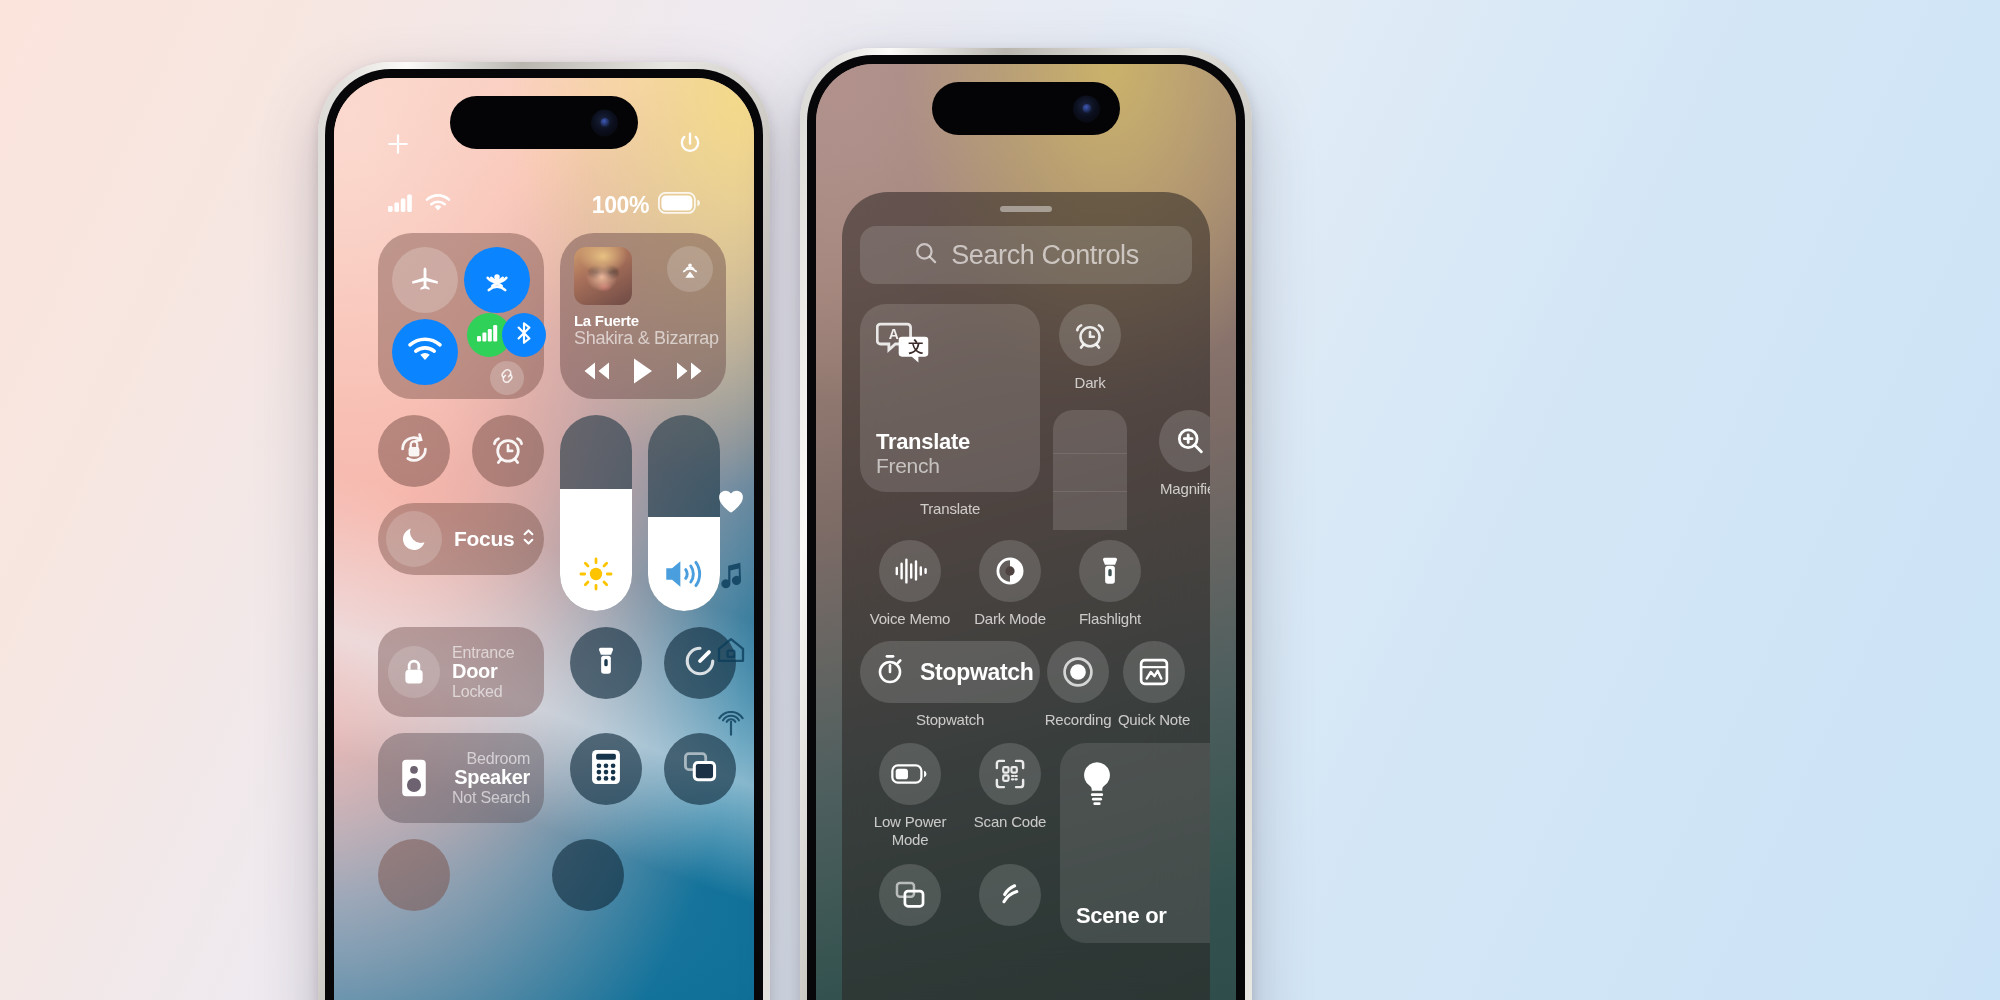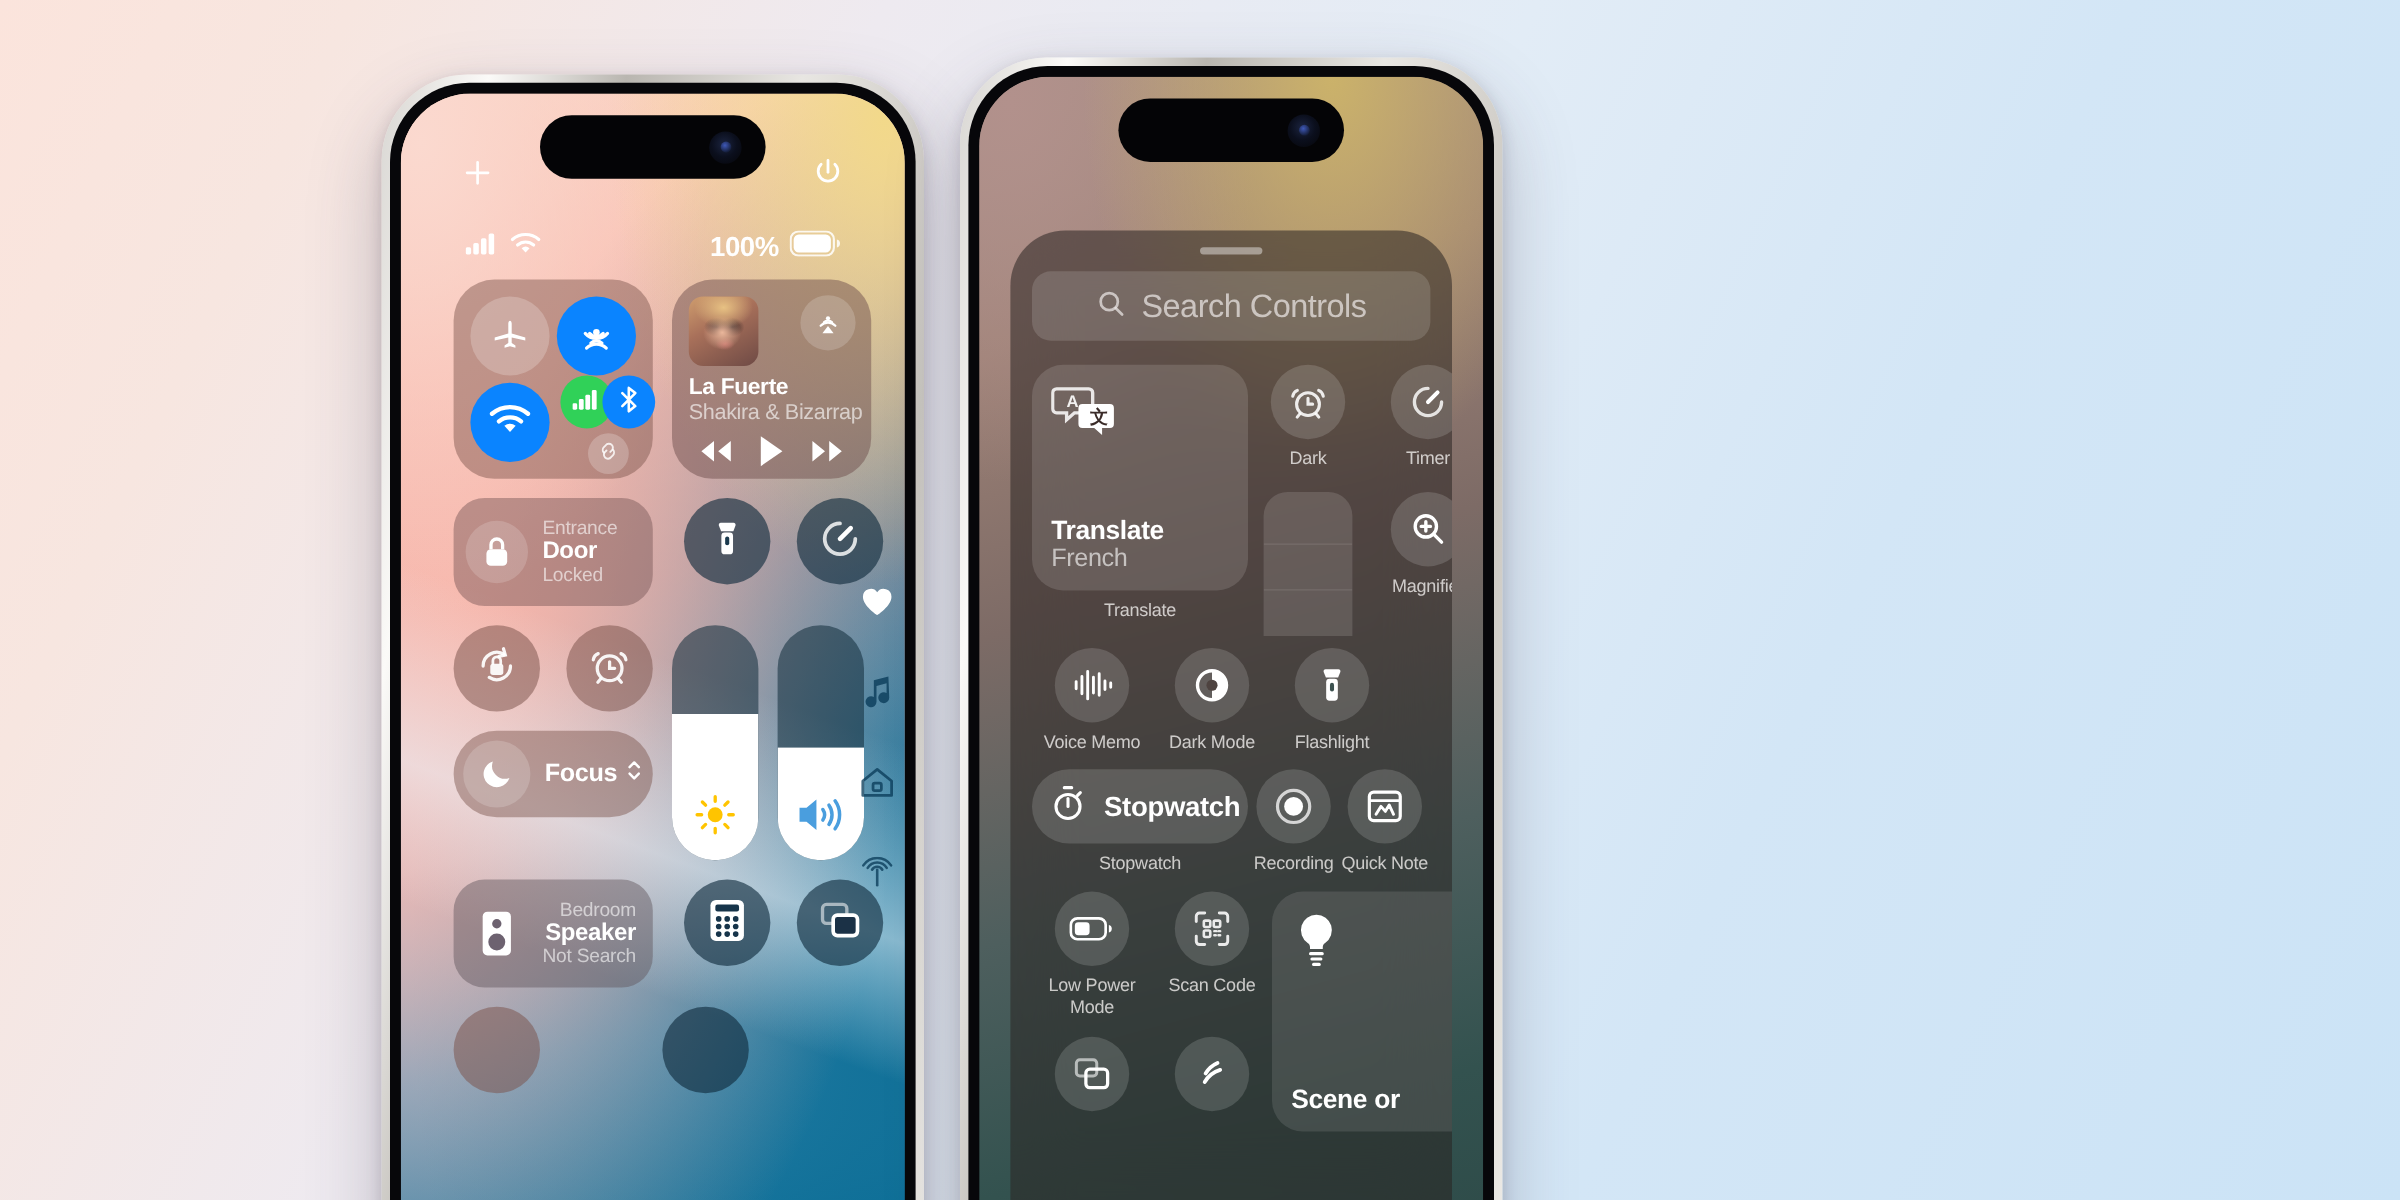--- a/index.html
+++ b/index.html
@@ -131,21 +131,21 @@
       radial-gradient(60% 42% at 50% 16%, #e7c183 0%, rgba(231,193,131,0) 70%),
       radial-gradient(38% 34% at 48% 52%, #eab79b 0%, rgba(234,183,155,0) 72%),
       radial-gradient(24% 18% at 40% 44%, #3a2a28 0%, rgba(58,42,40,0) 75%),
       radial-gradient(24% 18% at 62% 44%, #3a2a28 0%, rgba(58,42,40,0) 75%),
       radial-gradient(18% 12% at 52% 68%, #c4716a 0%, rgba(196,113,106,0) 78%);
   }
   .music-airplay {
     position:absolute; right:13px; top:13px; width:46px; height:46px; border-radius:50%;
     background: rgba(255,255,255,.18); display:flex; align-items:center; justify-content:center;
   }
-  .track-title { color:#fff; font-size:19px; font-weight:700; margin-top:7px; letter-spacing:-.3px; white-space:nowrap;}
+  .track-title { color:#fff; font-size:15px; font-weight:700; margin-top:7px; letter-spacing:-.3px; white-space:nowrap;}
   .track-artist{ color:rgba(255,255,255,.62); font-size:18px; font-weight:400; margin-top:-1px; letter-spacing:-.3px; white-space:nowrap;}
   .transport { display:flex; align-items:center; justify-content:space-between; padding:0 5px; margin-top:7px; }
 
   
   .rbtn {
     width:72px; height:72px; border-radius:50%;
     background: rgba(122,82,74,.52);
     display:flex; align-items:center; justify-content:center; flex:none;
   }
   .rbtn.deep { background: rgba(14,42,60,.62); }
@@ -373,55 +373,20 @@
             <span>
               <svg width="34" height="26" viewBox="0 0 34 26" fill="#fff">
                     <path d="M4 4.5v17L14.5 13zM18 4.5v17L28.5 13z"></path>
                   </svg>
             </span>
           </div>
         </div>
       </div>
 
       <div class="cc-row">
-        <div class="pill-home">
-          <div class="ic">
-            <svg width="28" height="30" viewBox="0 0 24 26" fill="#fff">
-              <rect x="4.5" y="11" width="15" height="12" rx="3.2"></rect>
-              <path d="M7.8 11V7.8a4.2 4.2 0 0 1 8.4 0V11" fill="none" stroke="#fff" stroke-width="2.4"></path>
-            </svg>
-          </div>
-          <div class="ph-txt">
-            <div class="ph-room">Entrance</div>
-            <div class="ph-name">Door</div>
-            <div class="ph-state">Locked</div>
-          </div>
-        </div>
-        <div style="display:flex; gap:22px; padding-left:10px;">
-          <div class="rbtn deep">
-            <span>
-              <svg width="34" height="34" viewBox="0 0 24 28" fill="#fff">
-                <path d="M7.6 3h8.8a1.4 1.4 0 0 1 1.3 1.9l-1.5 3.9H7.8L6.3 4.9A1.4 1.4 0 0 1 7.6 3z"></path>
-                <rect x="8" y="9.6" width="8" height="15" rx="2.3"></rect>
-                <rect x="10.6" y="12.4" width="2.8" height="6" rx="1.4" fill="#1b3a4e"></rect>
-              </svg>
-            </span>
-          </div>
-          <div class="rbtn deep">
-            <span>
-              <svg width="38" height="38" viewBox="0 0 28 28" fill="none" stroke="rgba(255,255,255,.82)" stroke-width="2.3" stroke-linecap="round">
-                <path d="M14 4.6a9.4 9.4 0 1 0 9.4 9.4"></path>
-                <path d="M14 14l6.6-6.6" stroke="#fff" stroke-width="2.8"></path>
-              </svg>
-            </span>
-          </div>
-        </div>
-      </div>
-
-      <div class="cc-row">
         <div style="display:flex; flex-direction:column; gap:16px;">
           <div style="display:flex; gap:22px;">
             <div class="rbtn">
               <span>
                 <svg width="38" height="38" viewBox="0 0 28 28" fill="none" stroke="rgba(255,255,255,.92)" stroke-width="2" stroke-linecap="round">
                   <path d="M5.6 14a8.4 8.4 0 0 1 13-7"></path>
                   <path d="M22.4 14a8.4 8.4 0 0 1-13 7"></path>
                   <path d="M18.1 3.4l1.1 3.8-3.9.9"></path>
                   <rect x="10" y="12.6" width="8" height="7" rx="1.7" fill="rgba(255,255,255,.92)" stroke="none"></rect>
                   <path d="M11.6 12.6v-1.8a2.4 2.4 0 0 1 4.8 0v1.8" stroke-width="1.7"></path>
@@ -479,20 +444,55 @@
                 <svg width="44" height="34" viewBox="0 0 36 28" fill="none">
                   <path d="M15 3.5L8.2 9.2H3.4v9.6h4.8L15 24.5z" fill="#4a9ede"></path>
                   <g stroke="#4a9ede" stroke-width="2.4" stroke-linecap="round">
                     <path d="M19.4 10.4a6.4 6.4 0 0 1 0 7.2"></path>
                     <path d="M23.6 7.4a11.4 11.4 0 0 1 0 13.2"></path>
                     <path d="M27.8 4.4a16.4 16.4 0 0 1 0 19.2"></path>
                   </g>
                 </svg>
               </span>
             </div>
+          </div>
+        </div>
+      </div>
+
+      <div class="cc-row">
+        <div class="pill-home">
+          <div class="ic">
+            <svg width="28" height="30" viewBox="0 0 24 26" fill="#fff">
+              <rect x="4.5" y="11" width="15" height="12" rx="3.2"></rect>
+              <path d="M7.8 11V7.8a4.2 4.2 0 0 1 8.4 0V11" fill="none" stroke="#fff" stroke-width="2.4"></path>
+            </svg>
+          </div>
+          <div class="ph-txt">
+            <div class="ph-room">Entrance</div>
+            <div class="ph-name">Door</div>
+            <div class="ph-state">Locked</div>
+          </div>
+        </div>
+        <div style="display:flex; gap:22px; padding-left:10px;">
+          <div class="rbtn deep">
+            <span>
+              <svg width="34" height="34" viewBox="0 0 24 28" fill="#fff">
+                <path d="M7.6 3h8.8a1.4 1.4 0 0 1 1.3 1.9l-1.5 3.9H7.8L6.3 4.9A1.4 1.4 0 0 1 7.6 3z"></path>
+                <rect x="8" y="9.6" width="8" height="15" rx="2.3"></rect>
+                <rect x="10.6" y="12.4" width="2.8" height="6" rx="1.4" fill="#1b3a4e"></rect>
+              </svg>
+            </span>
+          </div>
+          <div class="rbtn deep">
+            <span>
+              <svg width="38" height="38" viewBox="0 0 28 28" fill="none" stroke="rgba(255,255,255,.82)" stroke-width="2.3" stroke-linecap="round">
+                <path d="M14 4.6a9.4 9.4 0 1 0 9.4 9.4"></path>
+                <path d="M14 14l6.6-6.6" stroke="#fff" stroke-width="2.8"></path>
+              </svg>
+            </span>
           </div>
         </div>
       </div>
 
       <div class="cc-row">
         <div class="pill-home spk">
           <div class="ic plain">
             <svg width="34" height="40" viewBox="0 0 26 34" fill="#fff">
               <rect x="3" y="1.5" width="20" height="31" rx="3.4"></rect>
               <circle cx="13" cy="10" r="3.3" fill="#6d6270"></circle>
@@ -625,29 +625,20 @@
                     <circle cx="14" cy="15.4" r="7.4"></circle>
                     <path d="M14 11.6v3.8h3"></path>
                     <path d="M7.1 6.5C5.5 7.1 4.4 8.5 4.1 10.3"></path>
                     <path d="M20.9 6.5c1.6.6 2.7 2 3 3.8"></path>
                     <path d="M8.7 21.7L7 23.8"></path>
                         <path d="M19.3 21.7l1.7 2.1"></path>
                   </svg>
                 </div>
                 <div class="cap">Dark</div>
               </div>
-              <div class="gcell">
-                <div class="gico">
-                  <svg width="36" height="36" viewBox="0 0 28 28" fill="none" stroke="rgba(255,255,255,.82)" stroke-width="2.2" stroke-linecap="round">
-                    <path d="M14 5.2a8.8 8.8 0 1 0 8.8 8.8"></path>
-                    <path d="M14 14l6.2-6.2" stroke="#fff" stroke-width="2.6"></path>
-                  </svg>
-                </div>
-                <div class="cap">Timer</div>
-              </div>
             </div>
 
             <div style="display:flex; margin-top:18px;">
 
               <div class="gcell" style="align-items:center;">
                 <div class="textsize-card" style="height:120px; background:rgba(255,255,255,.13); border-radius:20px 20px 0 0;">
                   <div class="ts-band" style="border-bottom:1px solid rgba(255,255,255,.10);"></div>
                   <div class="ts-band" style="border-bottom:1px solid rgba(255,255,255,.10);"></div>
                   <div class="ts-band" style="border-bottom:none;"></div>
                 </div>

